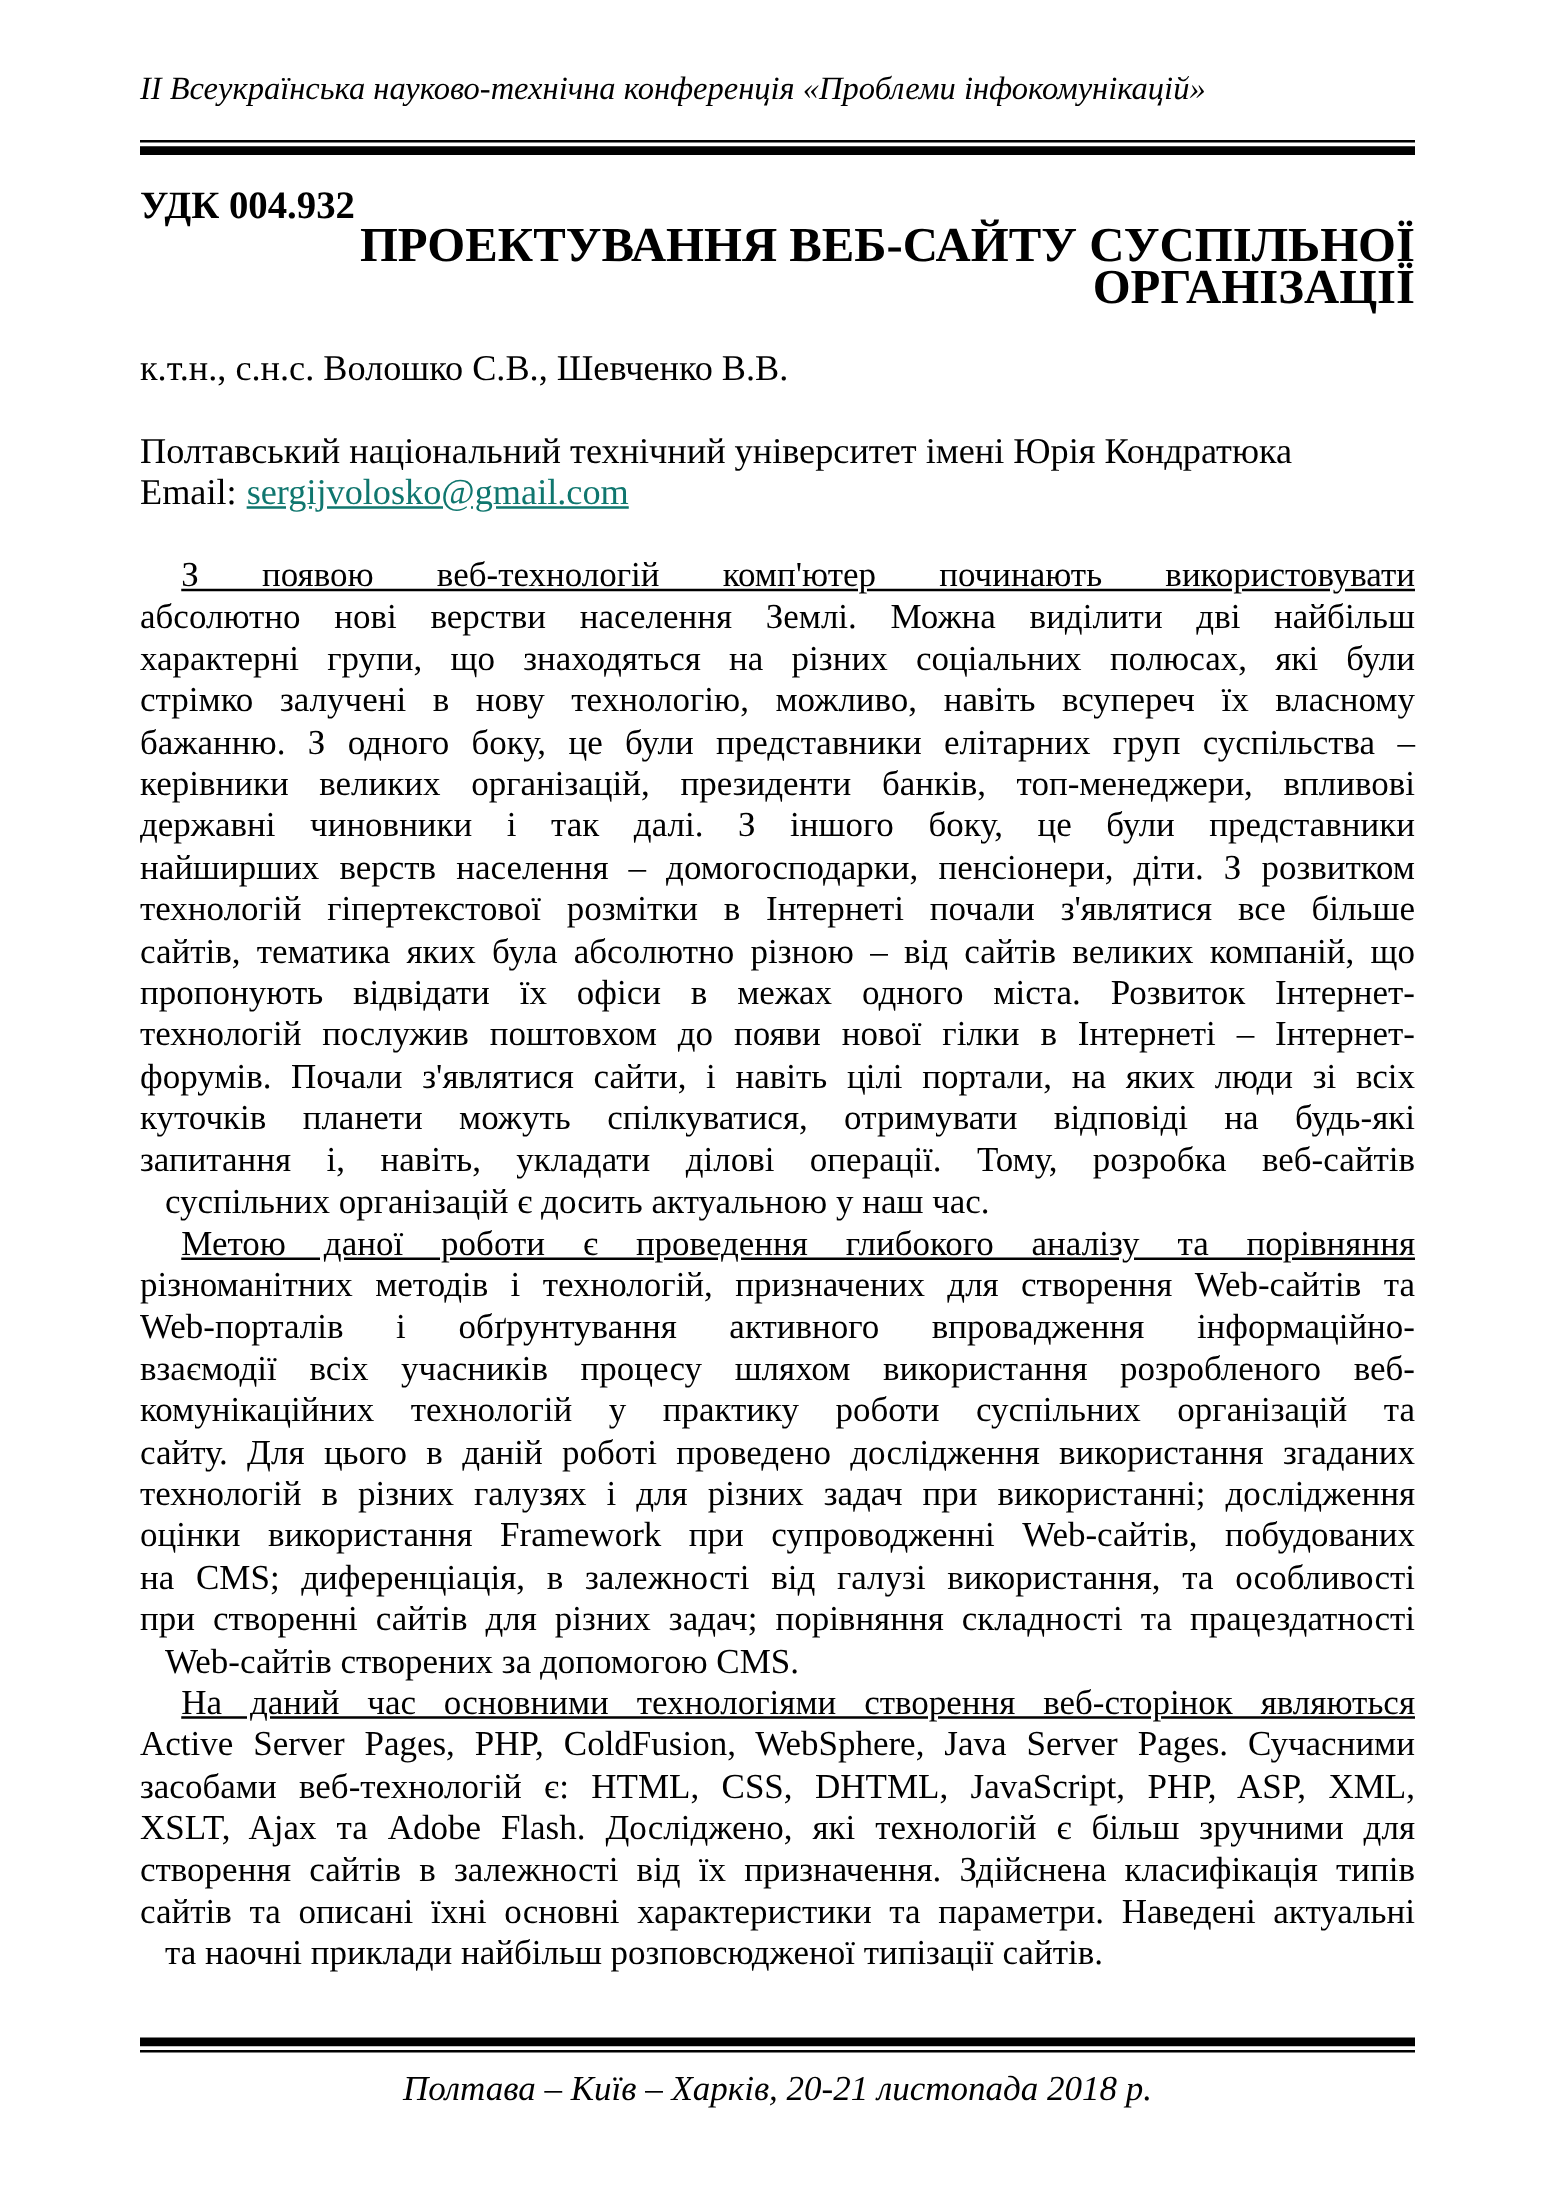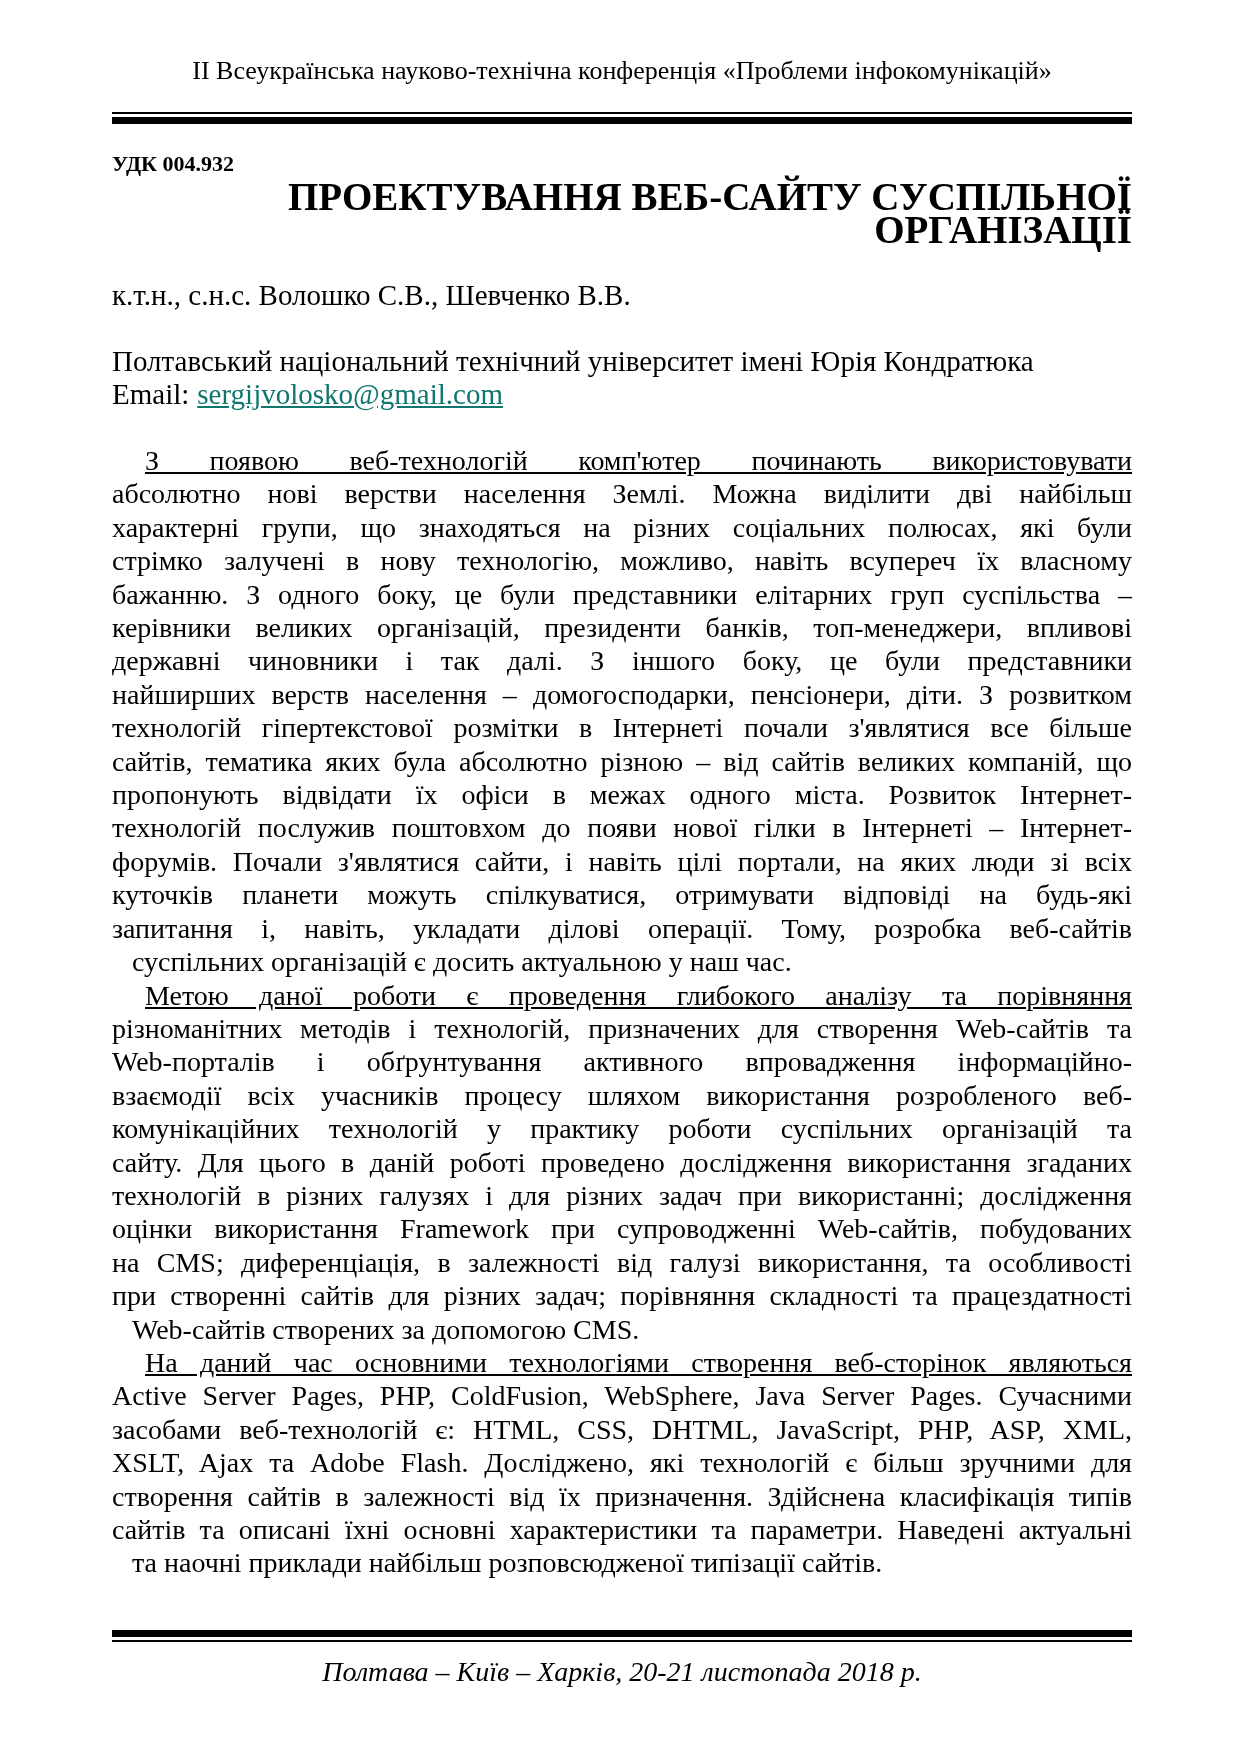--- a/index.html
+++ b/index.html
@@ -9,35 +9,35 @@
     box-sizing: border-box;
     background: #ffffff;
     color: #000000;
     font-family: "Liberation Serif", "DejaVu Serif", serif;
     padding: 56px 108px 0 112px;
     overflow: hidden;
     position: relative;
     margin: 0 auto;
   }
   .running-header {
-    text-align: center;
+    font-style: italic;
     font-size: 26px;
     line-height: 30px;
     white-space: nowrap;
   }
   .header-rule {
     margin-top: 26px;
     height: 3px;
     border-top: 2px solid #000;
     border-bottom: 7px solid #000;
   }
   .udc {
     margin-top: 23px;
     font-weight: bold;
-    font-size: 22px;
+    font-size: 31px;
     line-height: 33px;
   }
   .title {
     margin: 0;
     text-align: right;
     font-weight: bold;
     font-size: 39px;
     line-height: 33px;
   }
   .sp { height: 33px; }

